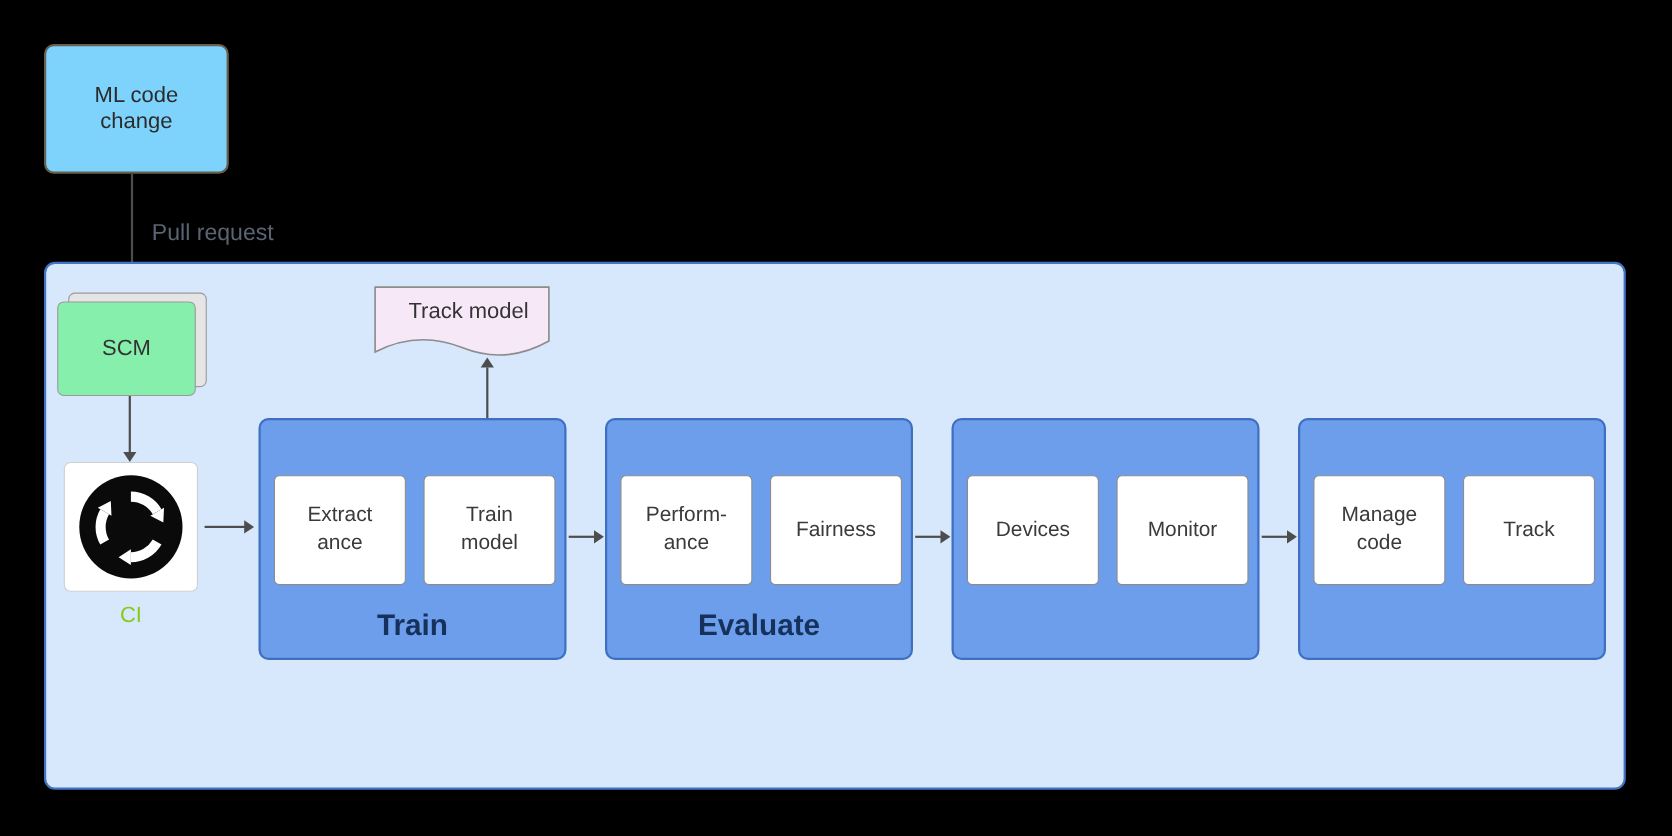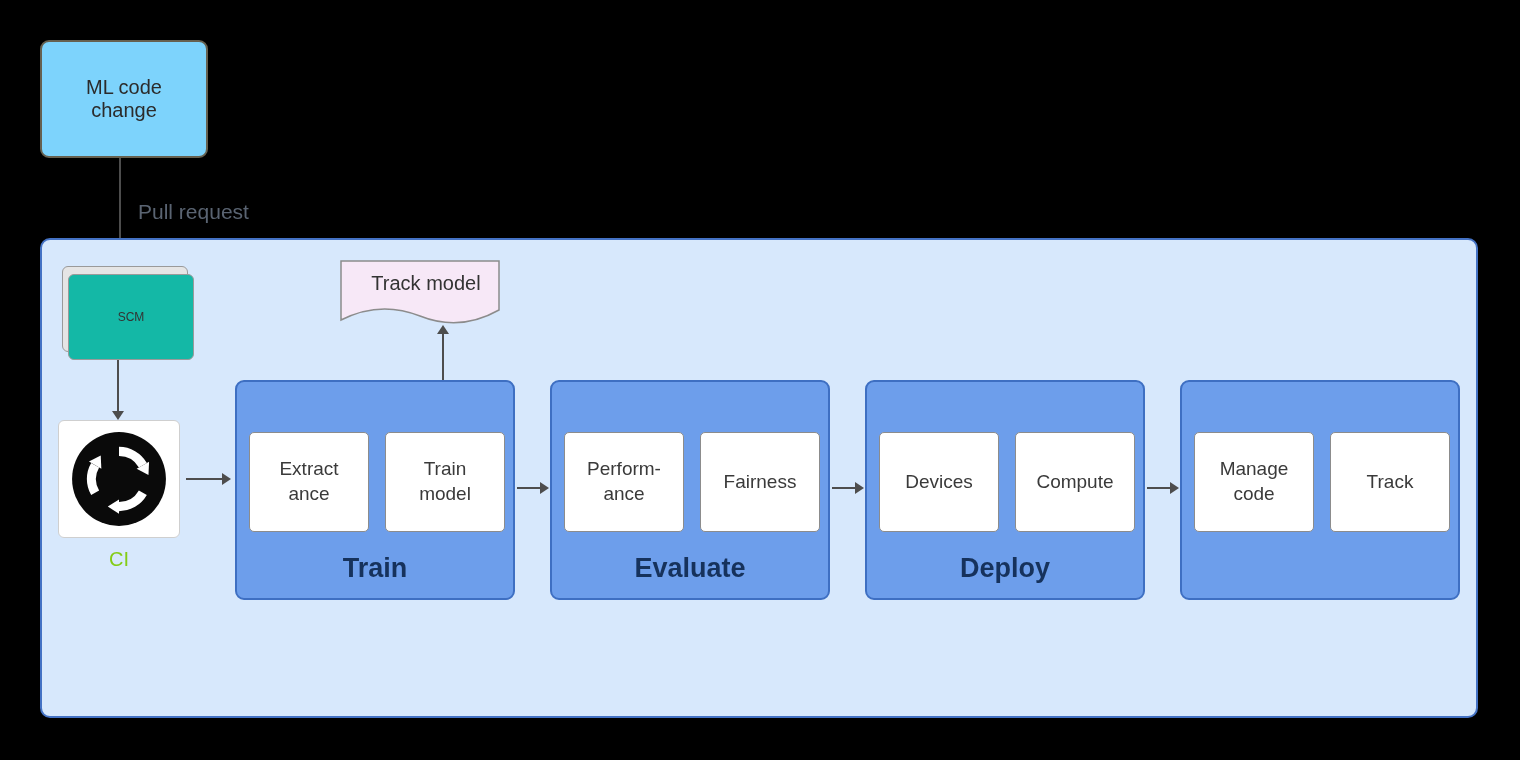--- a/index.html
+++ b/index.html
@@ -26,24 +26,24 @@
     left:58px;top:624px;width:260px;
     font-size:19px;line-height:1.42;color:#14161a;white-space:pre-line;
   }
 
   
   .scm-back{
     left:62px;top:266px;width:126px;height:86px;
     background:#E5E5E5;border:1.5px solid #9a9a9a;border-radius:6px;
   }
   .scm-front{
-    left:68px;top:274px;width:126px;height:86px;
-    background:#14b8a6;border:1.5px solid #9a9a9a;border-radius:6px;
+    left:52px;top:274px;width:126px;height:86px;
+    background:#86efac;border:1.5px solid #9a9a9a;border-radius:6px;
     display:flex;align-items:center;justify-content:center;
-    font-size:12px;color:#333;
+    font-size:20px;color:#333;
   }
 
   
   .ci-box{
     left:58px;top:420px;width:122px;height:118px;
     background:#ffffff;border:1px solid #cfcfcf;border-radius:6px;
     display:flex;align-items:center;justify-content:center;
   }
   .ci-label{
     left:58px;top:548px;width:122px;text-align:center;
@@ -168,23 +168,22 @@
   </div>
 
   <div class="line" style="left:832px;top:487px;width:24px;height:2px;"></div>
   <div class="head right" style="left:855px;top:482px;"></div>
 
   <div class="abs stage s2">
     <div class="sub a">
       <span class="pre">Devices</span>
     </div>
     <div class="sub b">
-      <span class="pre">Compute</span>
+      <span class="pre">Monitor</span>
     </div>
-    <div class="stage-label">Deploy</div>
   </div>
 
   <div class="line" style="left:1147px;top:487px;width:24px;height:2px;"></div>
   <div class="head right" style="left:1170px;top:482px;"></div>
 
   <div class="abs stage s3">
     <div class="sub a">
       <span class="pre">Manage
 code</span>
     </div>

